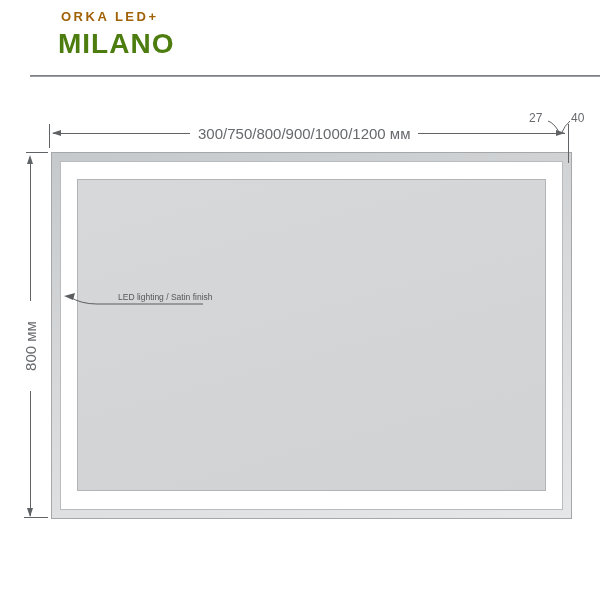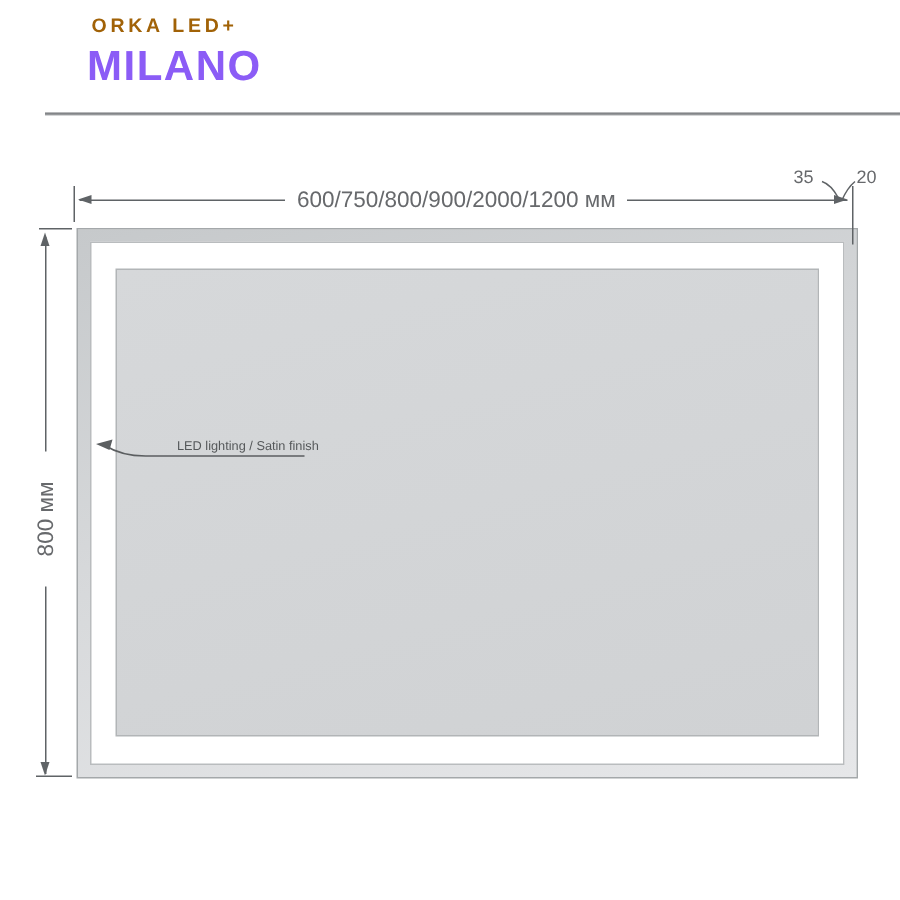--- a/index.html
+++ b/index.html
@@ -11,21 +11,21 @@
   .abs{position:absolute;}
   
   .brand{
     left:61px;top:9px;
     font-size:13px;font-weight:700;letter-spacing:2.5px;
     color:#a16207;
   }
   .model{
     left:58px;top:28px;
     font-size:28px;font-weight:800;letter-spacing:1px;
-    color:#8b5cf6;
+    color:#4d7c0f;
   }
   .rule{
     left:30px;top:75px;width:570px;height:2px;
     background:linear-gradient(#6f7275,#a9abad);
   }
   
   .mirror-outer{
     left:51px;top:152px;width:521px;height:367px;
     background:linear-gradient(165deg,#c6c9cb 0%,#d6d8da 45%,#e6e7e9 100%);
     border:1px solid #a4a8aa;
@@ -83,24 +83,24 @@
   <div class="abs mirror-outer">
     <div class="mirror-white"></div>
     <div class="mirror-inner"></div>
   </div>
 
   <div class="abs dim-line" style="left:53px;top:133px;width:512px;height:1px;"></div>
   <div class="abs arrow left" style="left:52px;top:130px;"></div>
   <div class="abs arrow right" style="left:556px;top:130px;"></div>
   <div class="abs dim-line" style="left:49px;top:124px;width:1px;height:24px;"></div>
   <div class="abs dim-line" style="left:568px;top:124px;width:1px;height:39px;"></div>
-  <div class="abs dim-text" style="left:190px;top:125px;">600/750/800/900/2000/1200 мм</div>
+  <div class="abs dim-text" style="left:190px;top:125px;">300/750/800/900/1000/1200 мм</div>
 
-  <div class="abs small-dim" style="left:529px;top:112px;">35</div>
-  <div class="abs small-dim" style="left:571px;top:112px;">20</div>
+  <div class="abs small-dim" style="left:529px;top:112px;">27</div>
+  <div class="abs small-dim" style="left:571px;top:112px;">40</div>
 
   <div class="abs dim-line" style="left:30px;top:158px;width:1px;height:358px;"></div>
   <div class="abs arrow up" style="left:27px;top:155px;"></div>
   <div class="abs arrow down" style="left:27px;top:508px;"></div>
   <div class="abs dim-line" style="left:26px;top:152px;width:22px;height:1px;"></div>
   <div class="abs dim-line" style="left:24px;top:517px;width:24px;height:1px;"></div>
   <div class="abs v-text">800 мм</div>
 
   <div class="abs led-label">LED lighting / Satin finish</div>
 

